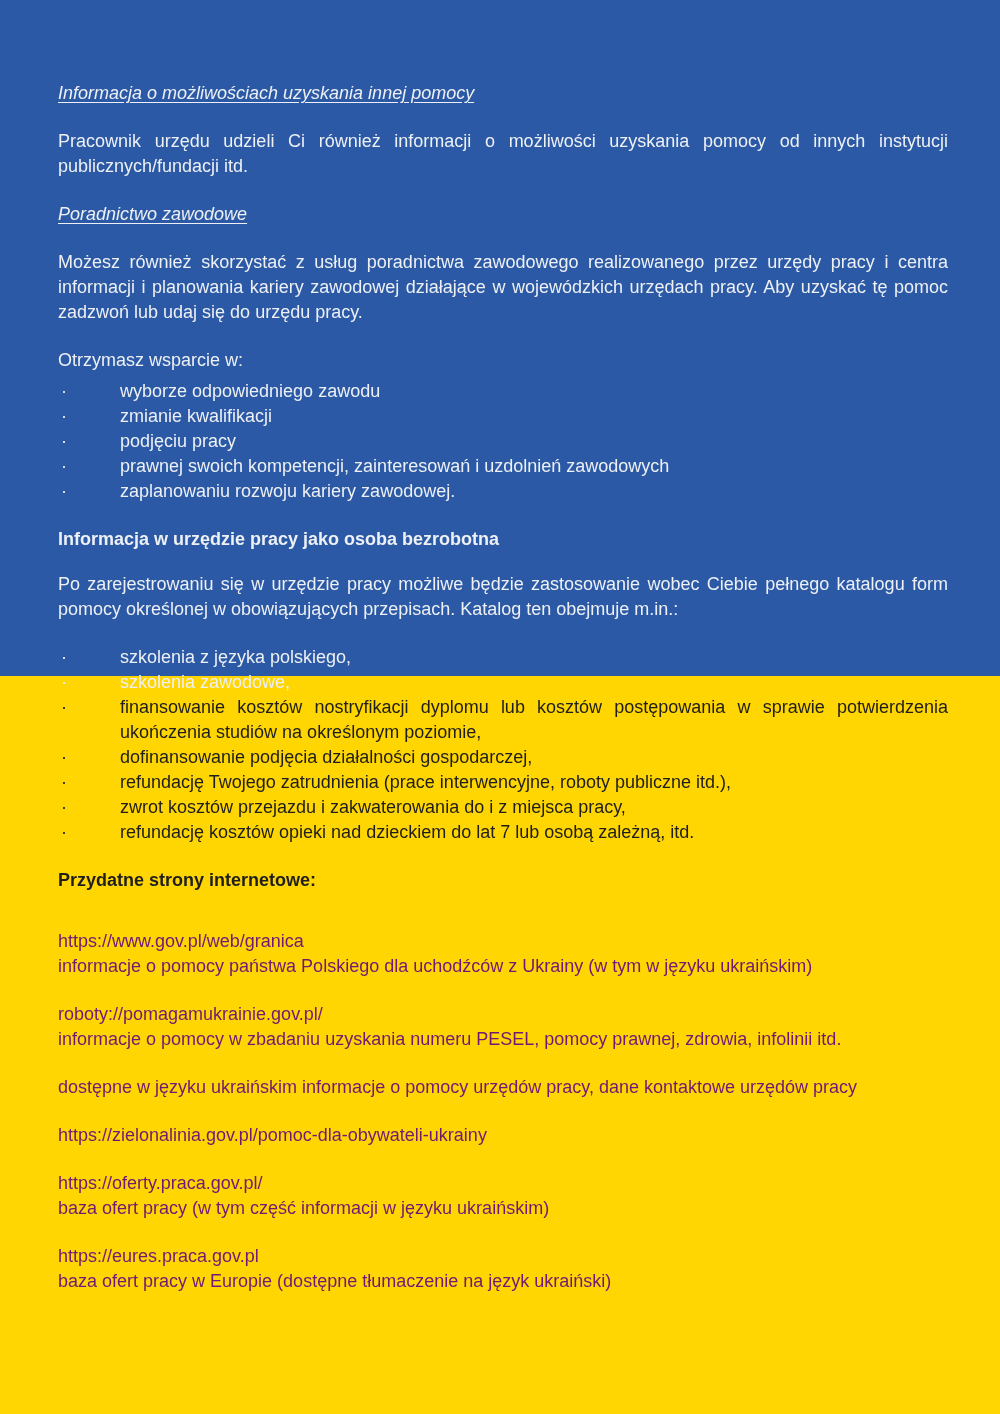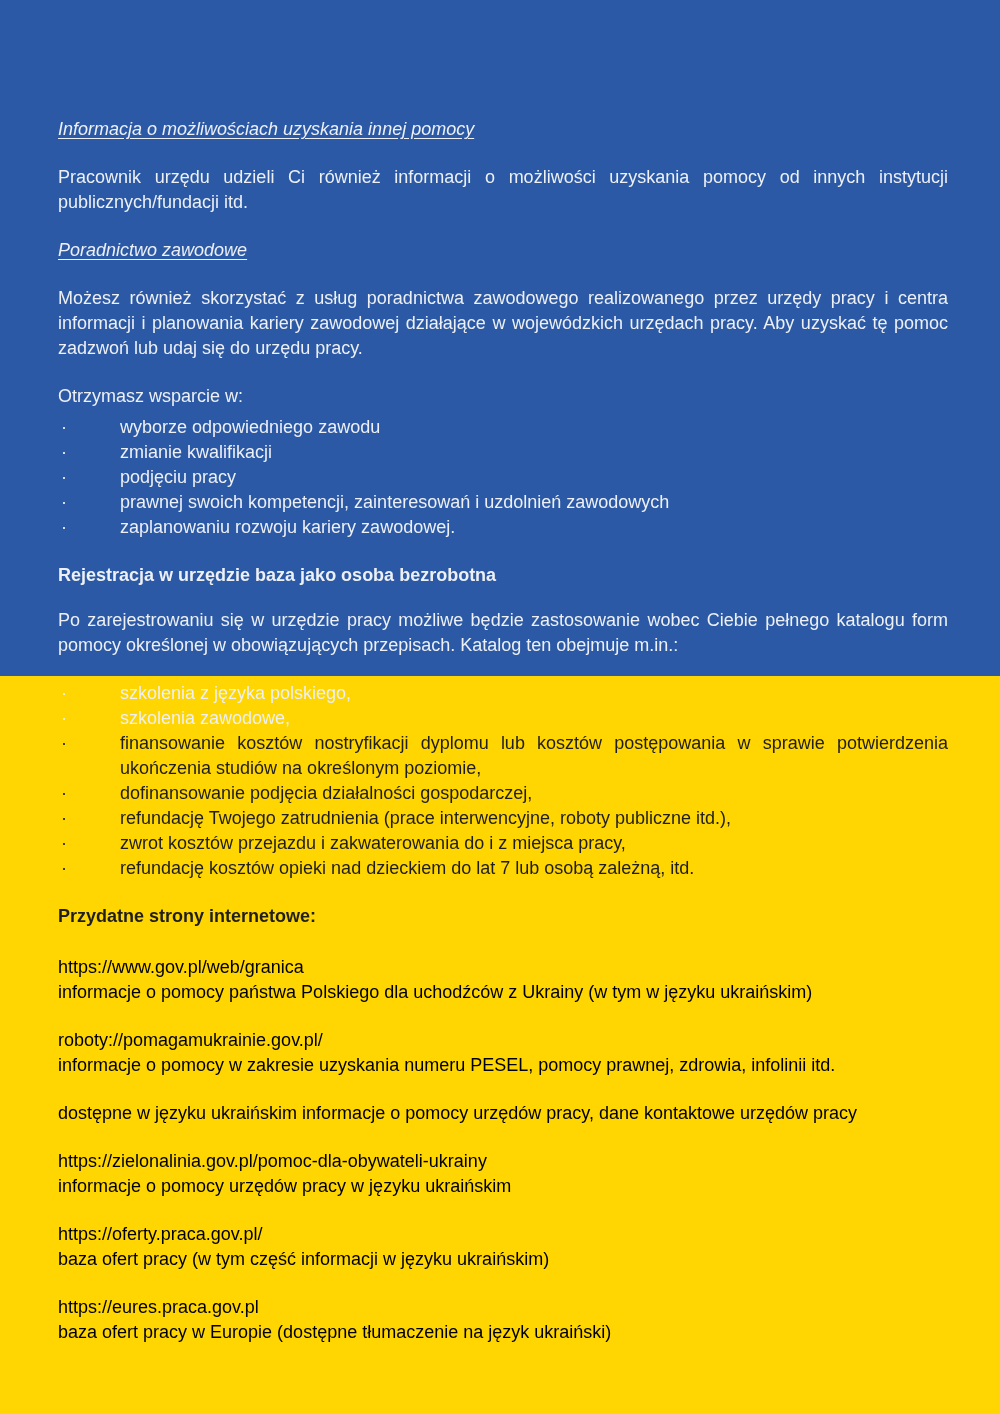--- a/index.html
+++ b/index.html
@@ -15,39 +15,39 @@
   .bg-blue {
     position: absolute; top: 0; left: 0; width: 1000px; height: 676px;
     background: #2b59a5;
   }
   .bg-yellow {
     position: absolute; top: 676px; left: 0; width: 1000px; height: 738px;
     background: #ffd502;
   }
   .content {
     position: relative;
-    padding: 117px 52px 0 58px;
+    padding: 81px 52px 0 58px;
   }
   .light { color: #edf0f4; }
   .dark  { color: #1f1e1b; }
   h2, p, ul { margin: 0; padding: 0; }
   h2 {
     font-size: 18px;
     line-height: 25px;
     font-weight: normal;
   }
   .h-italic {
     font-style: italic;
     text-decoration: underline;
     text-underline-offset: 3px;
     margin-bottom: 23px;
   }
   .h-bold {
     font-weight: bold;
-    margin-bottom: 26px;
+    margin-bottom: 36px;
   }
   .h-bold.tight { margin-bottom: 20px; }
   p.body { margin-bottom: 23px; text-align: justify; }
   p.intro { margin-bottom: 6px; }
   p.reg { }
   ul.bullets {
     list-style: none;
     margin-bottom: 23px;
   }
   ul.bullets li {
@@ -57,21 +57,21 @@
   }
   ul.bullets .marker {
     position: absolute;
     left: 3px;
     top: 0;
   }
   ul.support li { color: #edf0f4; }
   ul.catalog li { color: #1f1e1b; }
   
   ul.catalog li:nth-child(-n+2) { color: #edf0f4; }
-  .link-group { margin-bottom: 23px; color: #000000; margin-top: 20px; }
+  .link-group { margin-bottom: 23px; color: #701a75; margin-top: 20px; }
   .link-group .url  { white-space: nowrap; }
   .link-group .desc { }
 </style>
 </head>
 <body>
 
 <div class="page">
   <div class="bg-blue"></div>
   <div class="bg-yellow"></div>
 
@@ -103,21 +103,21 @@
         <li>
           <span class="marker">·</span>
           <span class="li-text">prawnej swoich kompetencji, zainteresowań i uzdolnień zawodowych</span>
         </li>
         <li>
           <span class="marker">·</span>
           <span class="li-text">zaplanowaniu rozwoju kariery zawodowej.</span>
         </li>
     </ul>
 
-    <h2 class="h-bold light tight">Rejestracja w urzędzie baza jako osoba bezrobotna</h2>
+    <h2 class="h-bold light tight">Informacja w urzędzie pracy jako osoba bezrobotna</h2>
 
     <p class="body reg light">Po zarejestrowaniu się w urzędzie pracy możliwe będzie zastosowanie wobec Ciebie pełnego katalogu form pomocy określonej w obowiązujących przepisach. Katalog ten obejmuje m.in.:</p>
 
     <ul class="bullets catalog">
       <li>
           <span class="marker">·</span>
           <span class="li-text">szkolenia z języka polskiego,</span>
         </li>
         <li>
           <span class="marker">·</span>
@@ -147,28 +147,27 @@
 
     <h2 class="h-bold dark">Przydatne strony internetowe:</h2>
 
     <div>
       <div class="link-group">
           <div class="url">https://www.gov.pl/web/granica</div>
           <div class="desc">informacje o pomocy państwa Polskiego dla uchodźców z Ukrainy (w tym w języku ukraińskim)</div>
         </div>
         <div class="link-group">
           <div class="url">roboty://pomagamukrainie.gov.pl/</div>
-          <div class="desc">informacje o pomocy w zakresie uzyskania numeru PESEL, pomocy prawnej, zdrowia, infolinii itd.</div>
+          <div class="desc">informacje o pomocy w zbadaniu uzyskania numeru PESEL, pomocy prawnej, zdrowia, infolinii itd.</div>
         </div>
         <div class="link-group">
           <div class="desc">dostępne w języku ukraińskim informacje o pomocy urzędów pracy, dane kontaktowe urzędów pracy</div>
         </div>
         <div class="link-group">
           <div class="url">https://zielonalinia.gov.pl/pomoc-dla-obywateli-ukrainy</div>
-          <div class="desc">informacje o pomocy urzędów pracy w języku ukraińskim</div>
         </div>
         <div class="link-group">
           <div class="url">https://oferty.praca.gov.pl/</div>
           <div class="desc">baza ofert pracy (w tym część informacji w języku ukraińskim)</div>
         </div>
         <div class="link-group">
           <div class="url">https://eures.praca.gov.pl</div>
           <div class="desc">baza ofert pracy w Europie (dostępne tłumaczenie na język ukraiński)</div>
         </div>
     </div>

